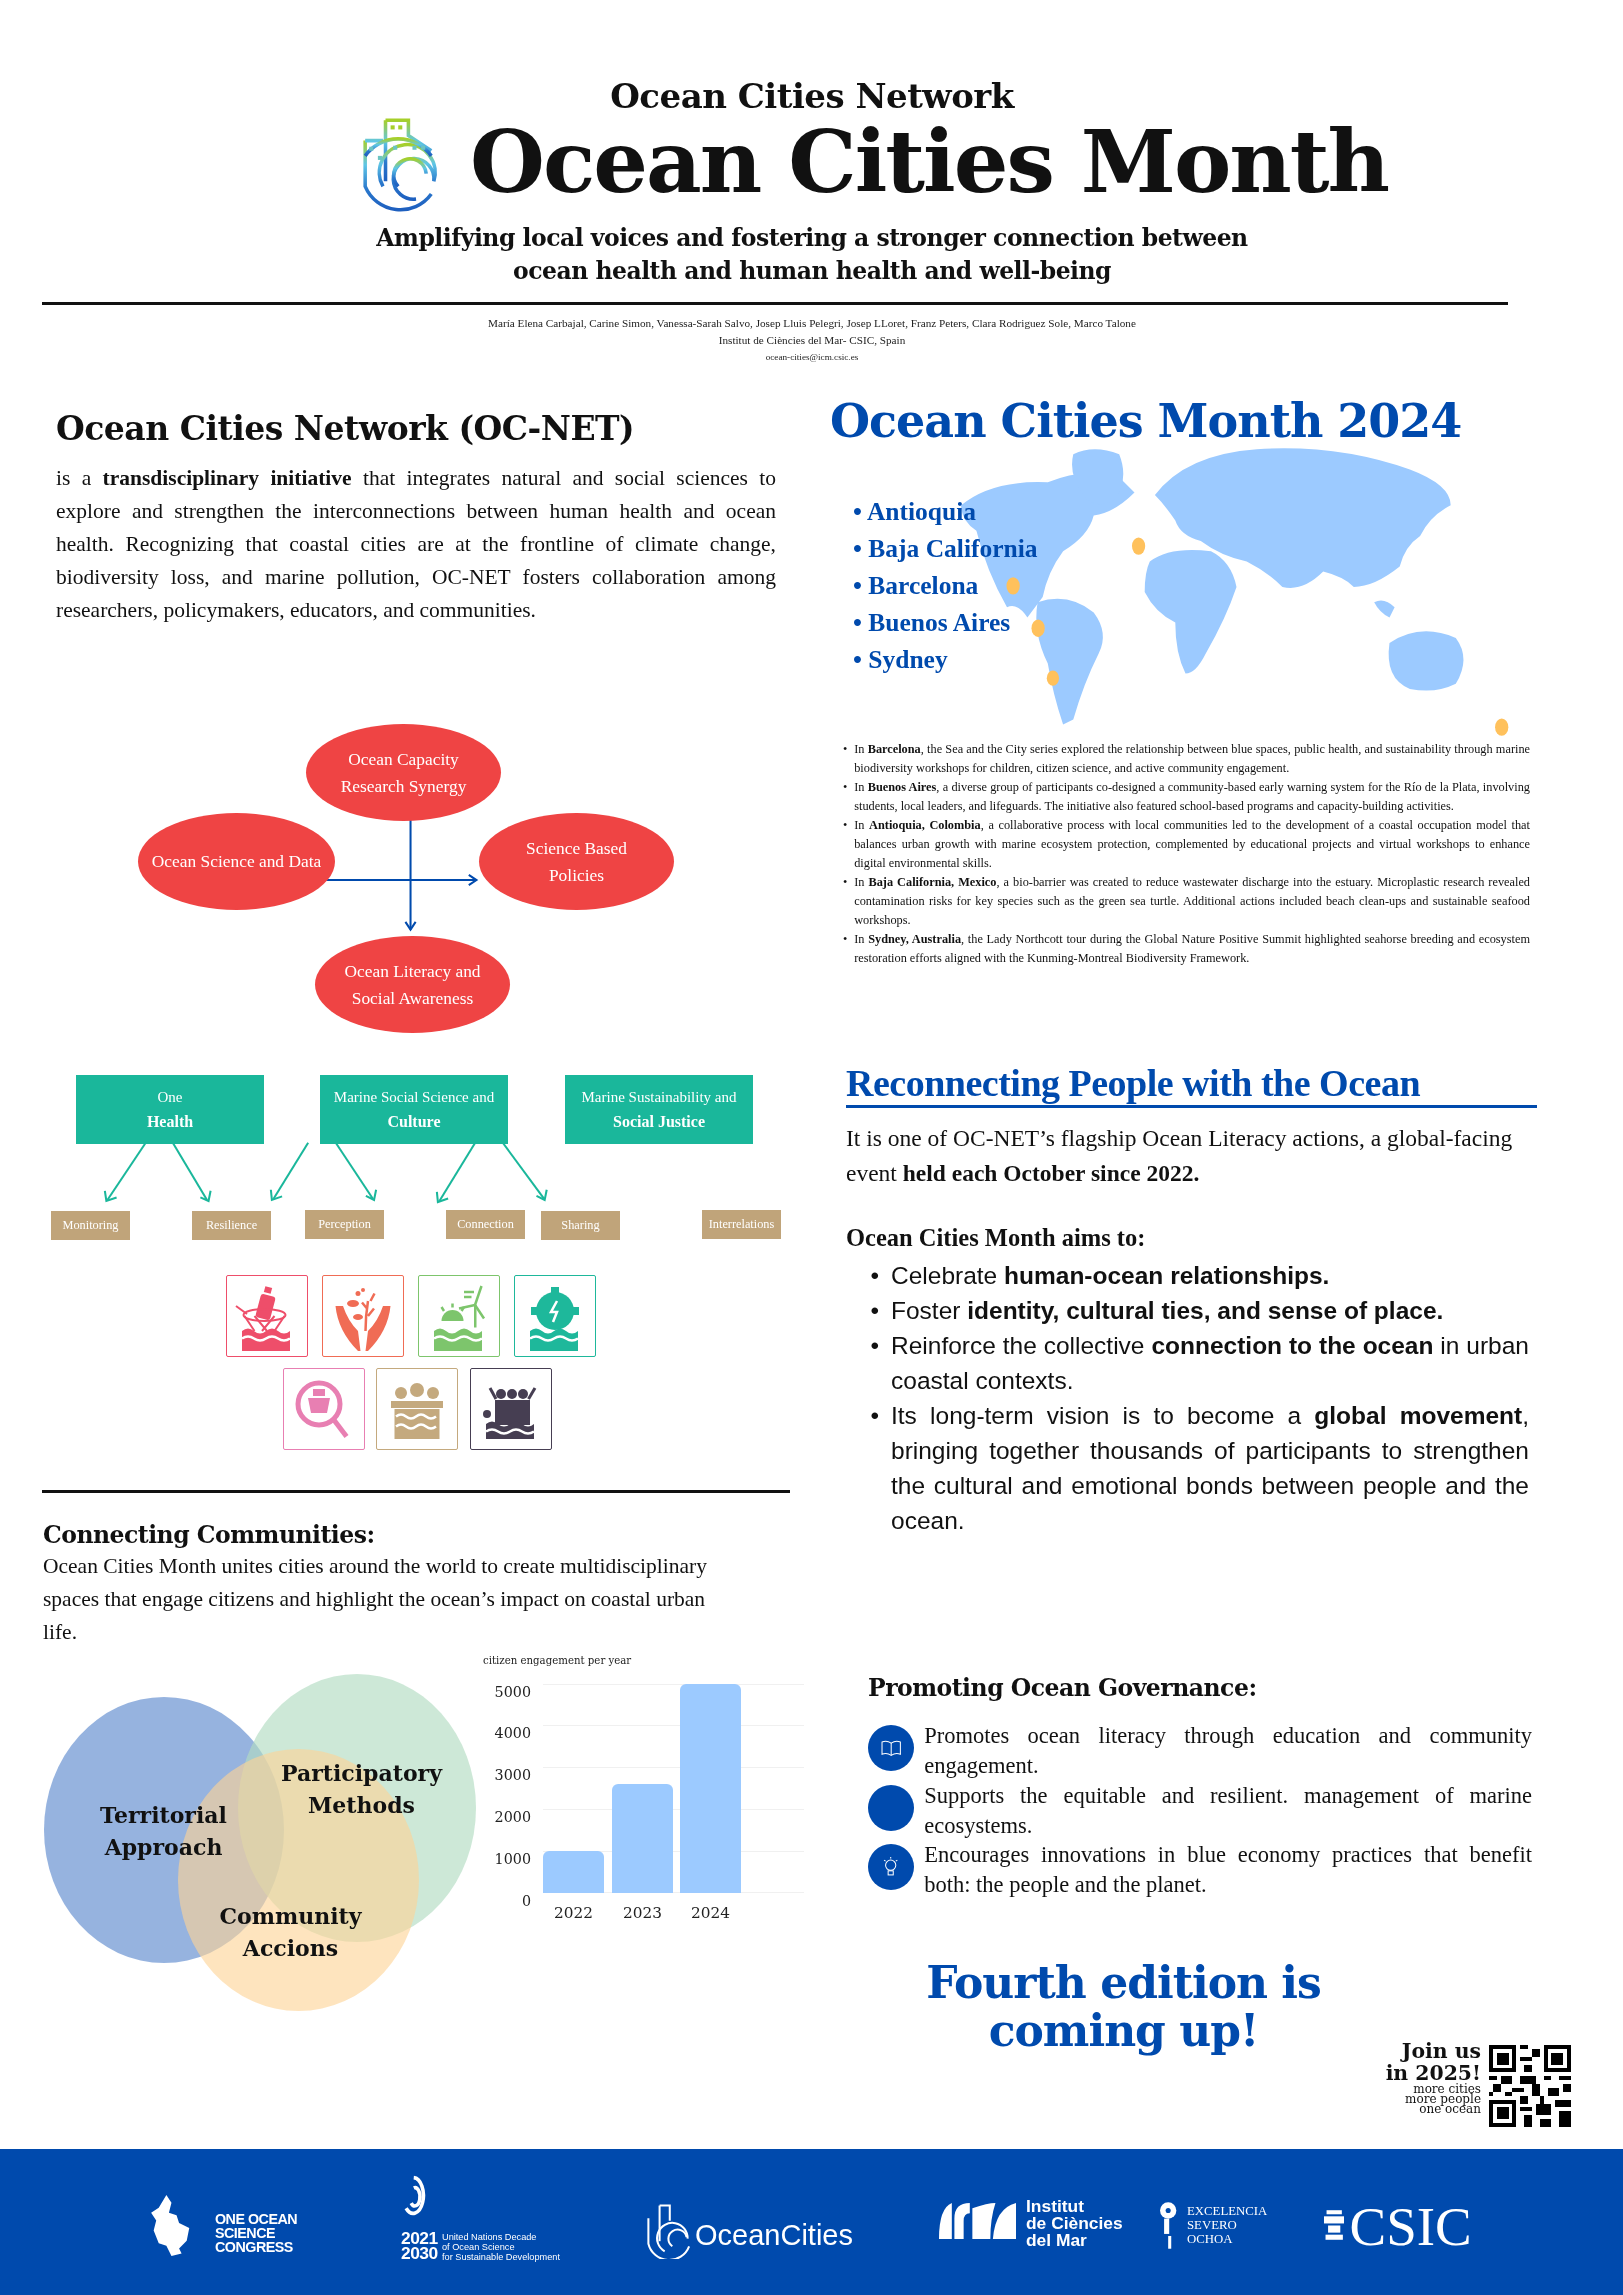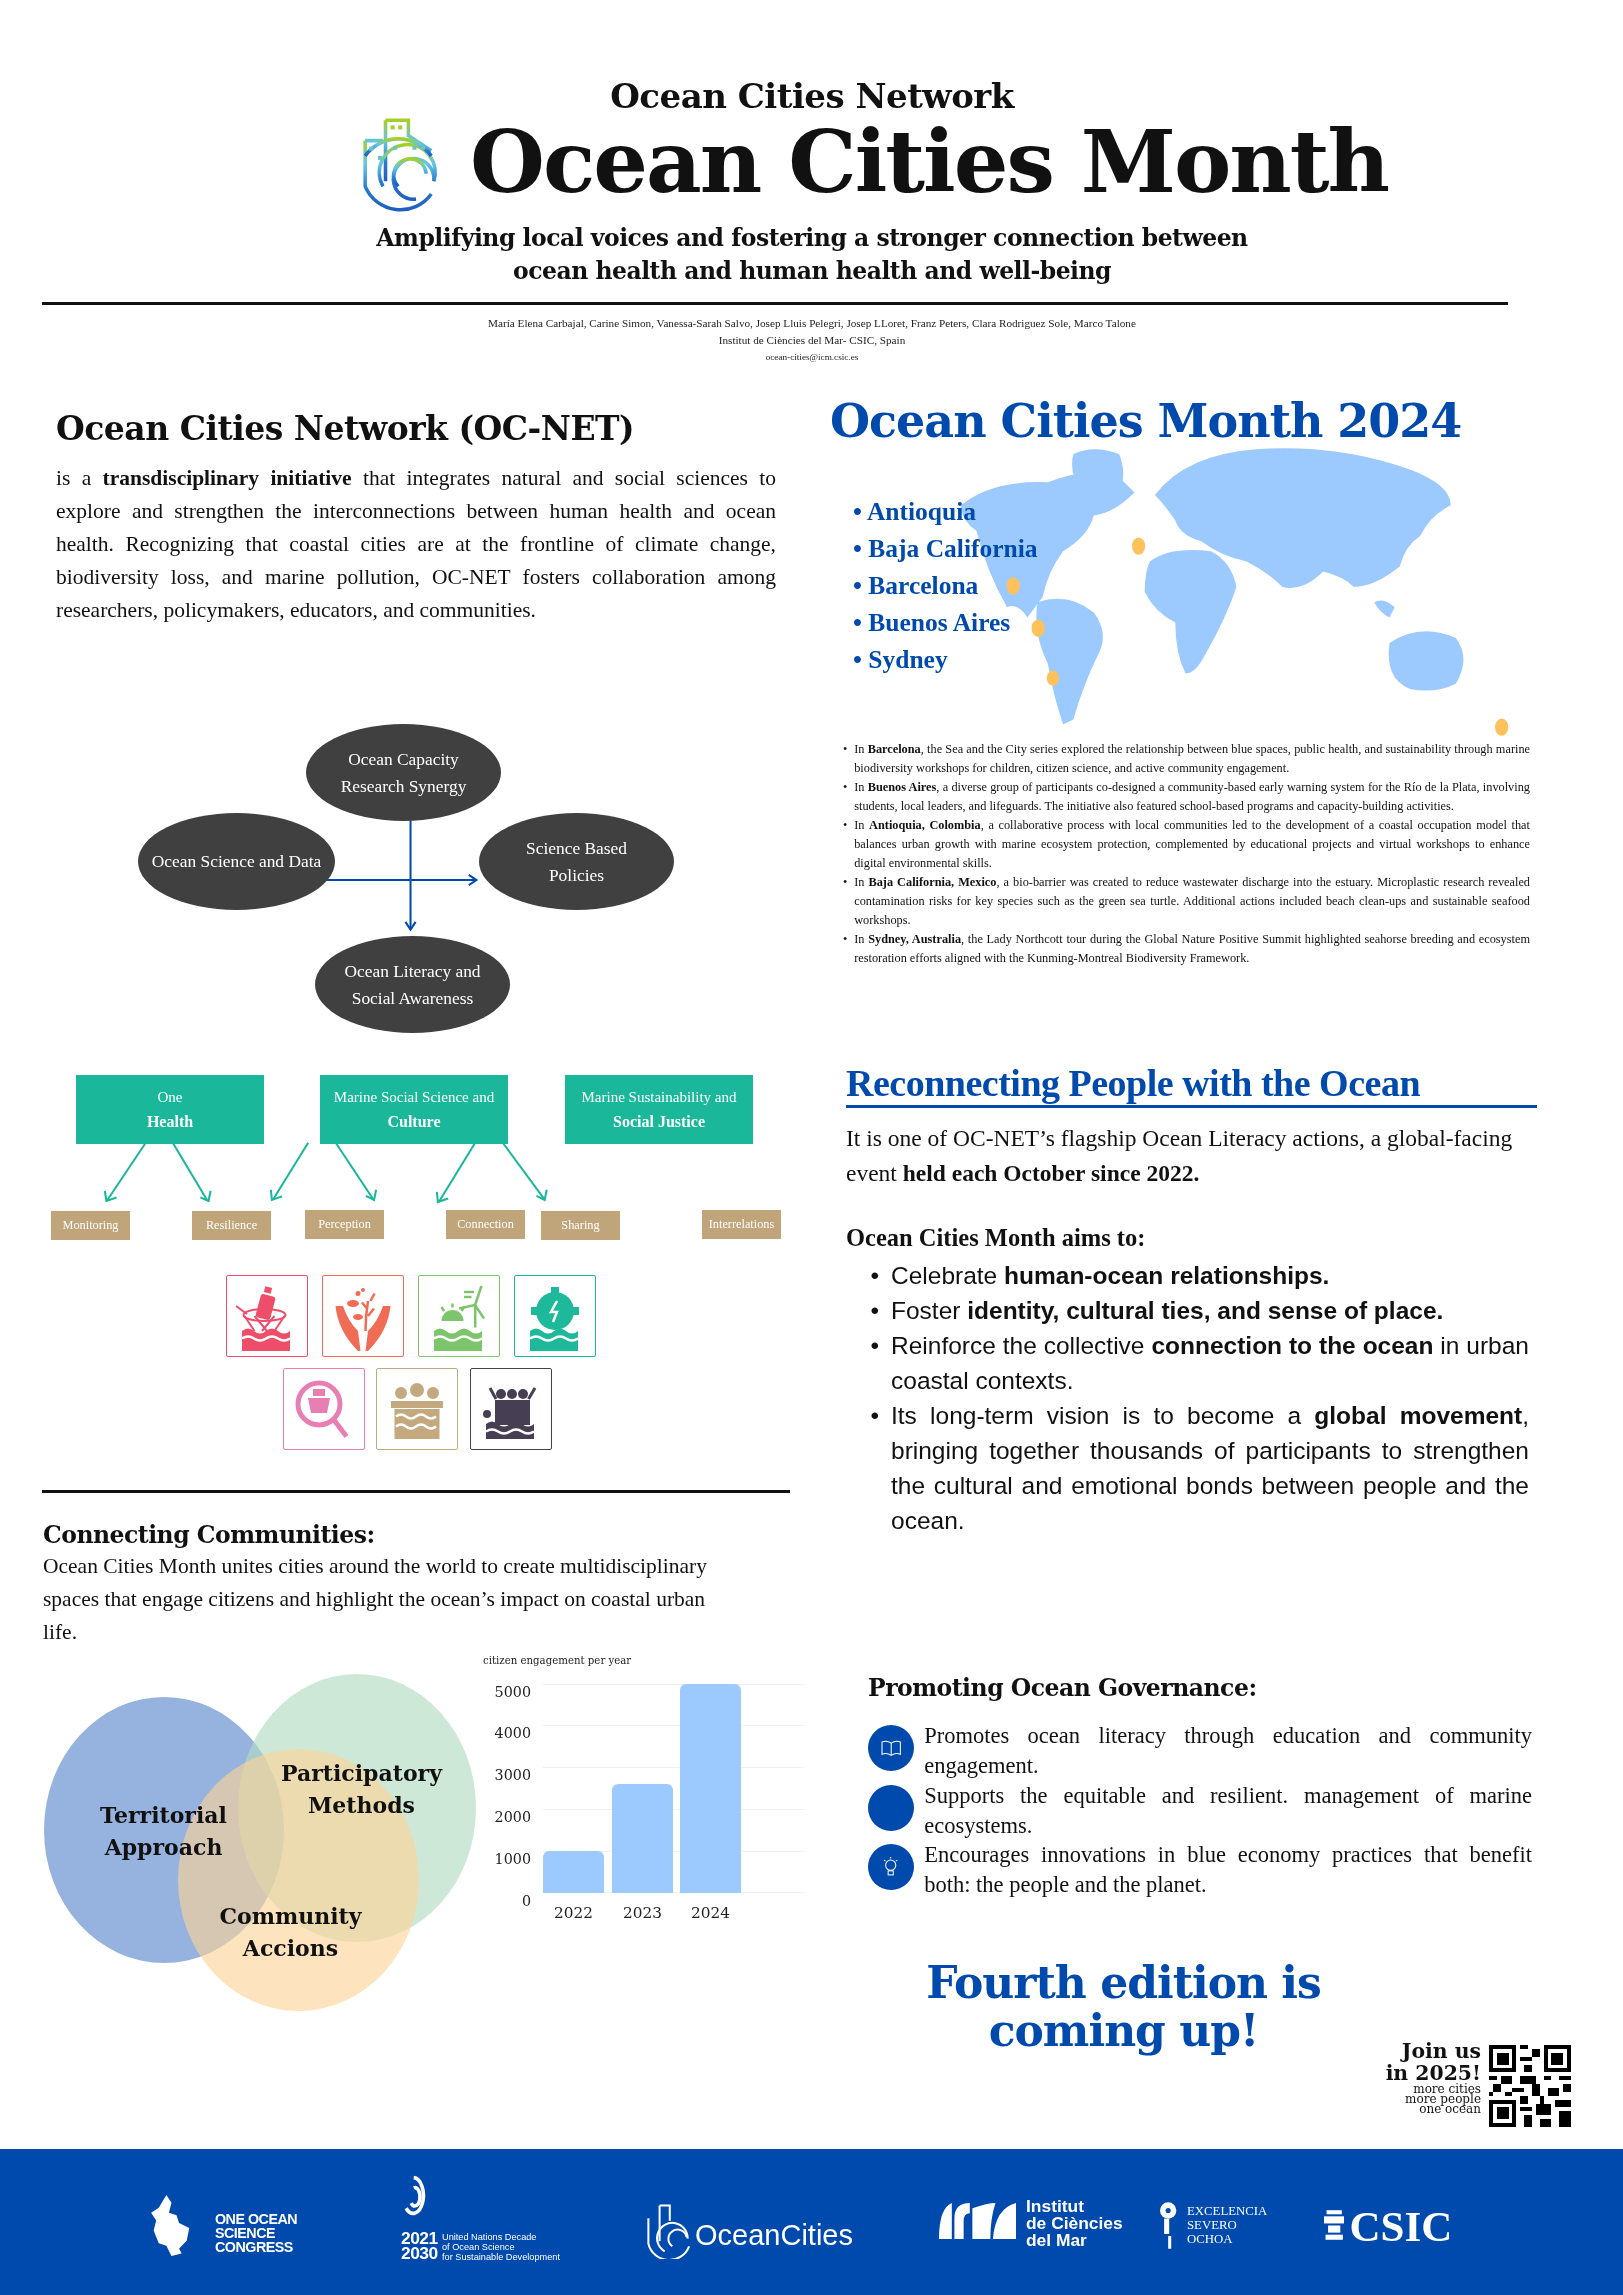--- a/index.html
+++ b/index.html
@@ -18,21 +18,21 @@
   #hdr-rule { left: 42px; top: 302px; width: 1466px; height: 2.6px; background: #111; }
   #hdr-authors { left: 0; width: 1624px; top: 315px; text-align: center; font-size: 11.2px; line-height: 17px; color: #222; }
   #hdr-email { font-size: 9.2px; }
 
   
   #ocnet-title { left: 56px; top: 409px; font-size: 33px; font-weight: 900; letter-spacing: -0.5px; }
   #ocnet-body { left: 56px; top: 462px; width: 720px; font-size: 21.5px; line-height: 33px; text-align: justify; }
   b { font-weight: bold; }
 
   
-  .oval { position: absolute; background: #404040; color: #fff; border-radius: 50%/50%; display: flex; align-items: center; justify-content: center; text-align: center; font-family: "Liberation Serif", serif; font-size: 17.4px; line-height: 26.6px; }
+  .oval { position: absolute; background: #ef4444; color: #fff; border-radius: 50%/50%; display: flex; align-items: center; justify-content: center; text-align: center; font-family: "Liberation Serif", serif; font-size: 17.4px; line-height: 26.6px; }
   #oval-top { left: 306px; top: 724px; width: 195px; height: 97px; }
   #oval-left { left: 138px; top: 813px; width: 197px; height: 97px; }
   #oval-right { left: 479px; top: 813px; width: 195px; height: 97px; }
   #oval-bottom { left: 315px; top: 936px; width: 195px; height: 97px; }
   #diagram-arrows { left: 133px; top: 715px; width: 552px; height: 327px; }
 
   
   .teal { position: absolute; background: #1ab79b; color: #fff; width: 188px; height: 69px; display: flex; flex-direction: column; align-items: center; justify-content: center; font-family: "Liberation Serif", serif; font-size: 15px; line-height: 23.5px; text-align: center; }
   .teal b { font-size: 16px; }
   .tan { position: absolute; background: #c0a47a; color: #fff; width: 79px; height: 29px; display: flex; align-items: center; justify-content: center; font-family: "Liberation Serif", serif; font-size: 12.3px; }
@@ -530,16 +530,16 @@
   </div>
   <div class="flogo" style="left:1324px;top:61px">
     <svg width="20.4" height="31" viewBox="0 0 40 60">
         <g fill="#fff">
           <rect x="5" y="0" width="30" height="8"></rect>
           <rect x="0" y="12" width="40" height="14"></rect>
           <rect x="8" y="30" width="24" height="14"></rect>
           <rect x="3" y="48" width="34" height="10"></rect>
         </g>
       </svg>
-    <div class="cond" style="position:absolute;left:25.5px;top:-4.1px;font-size:43px;font-weight:bold;line-height:41px;white-space:nowrap">CSIC</div>
+    <div class="cond" style="position:absolute;left:25.5px;top:-4.1px;font-size:55px;font-weight:normal;line-height:41px;white-space:nowrap">CSIC</div>
   </div>
 </div>
 
 
 </body></html>

